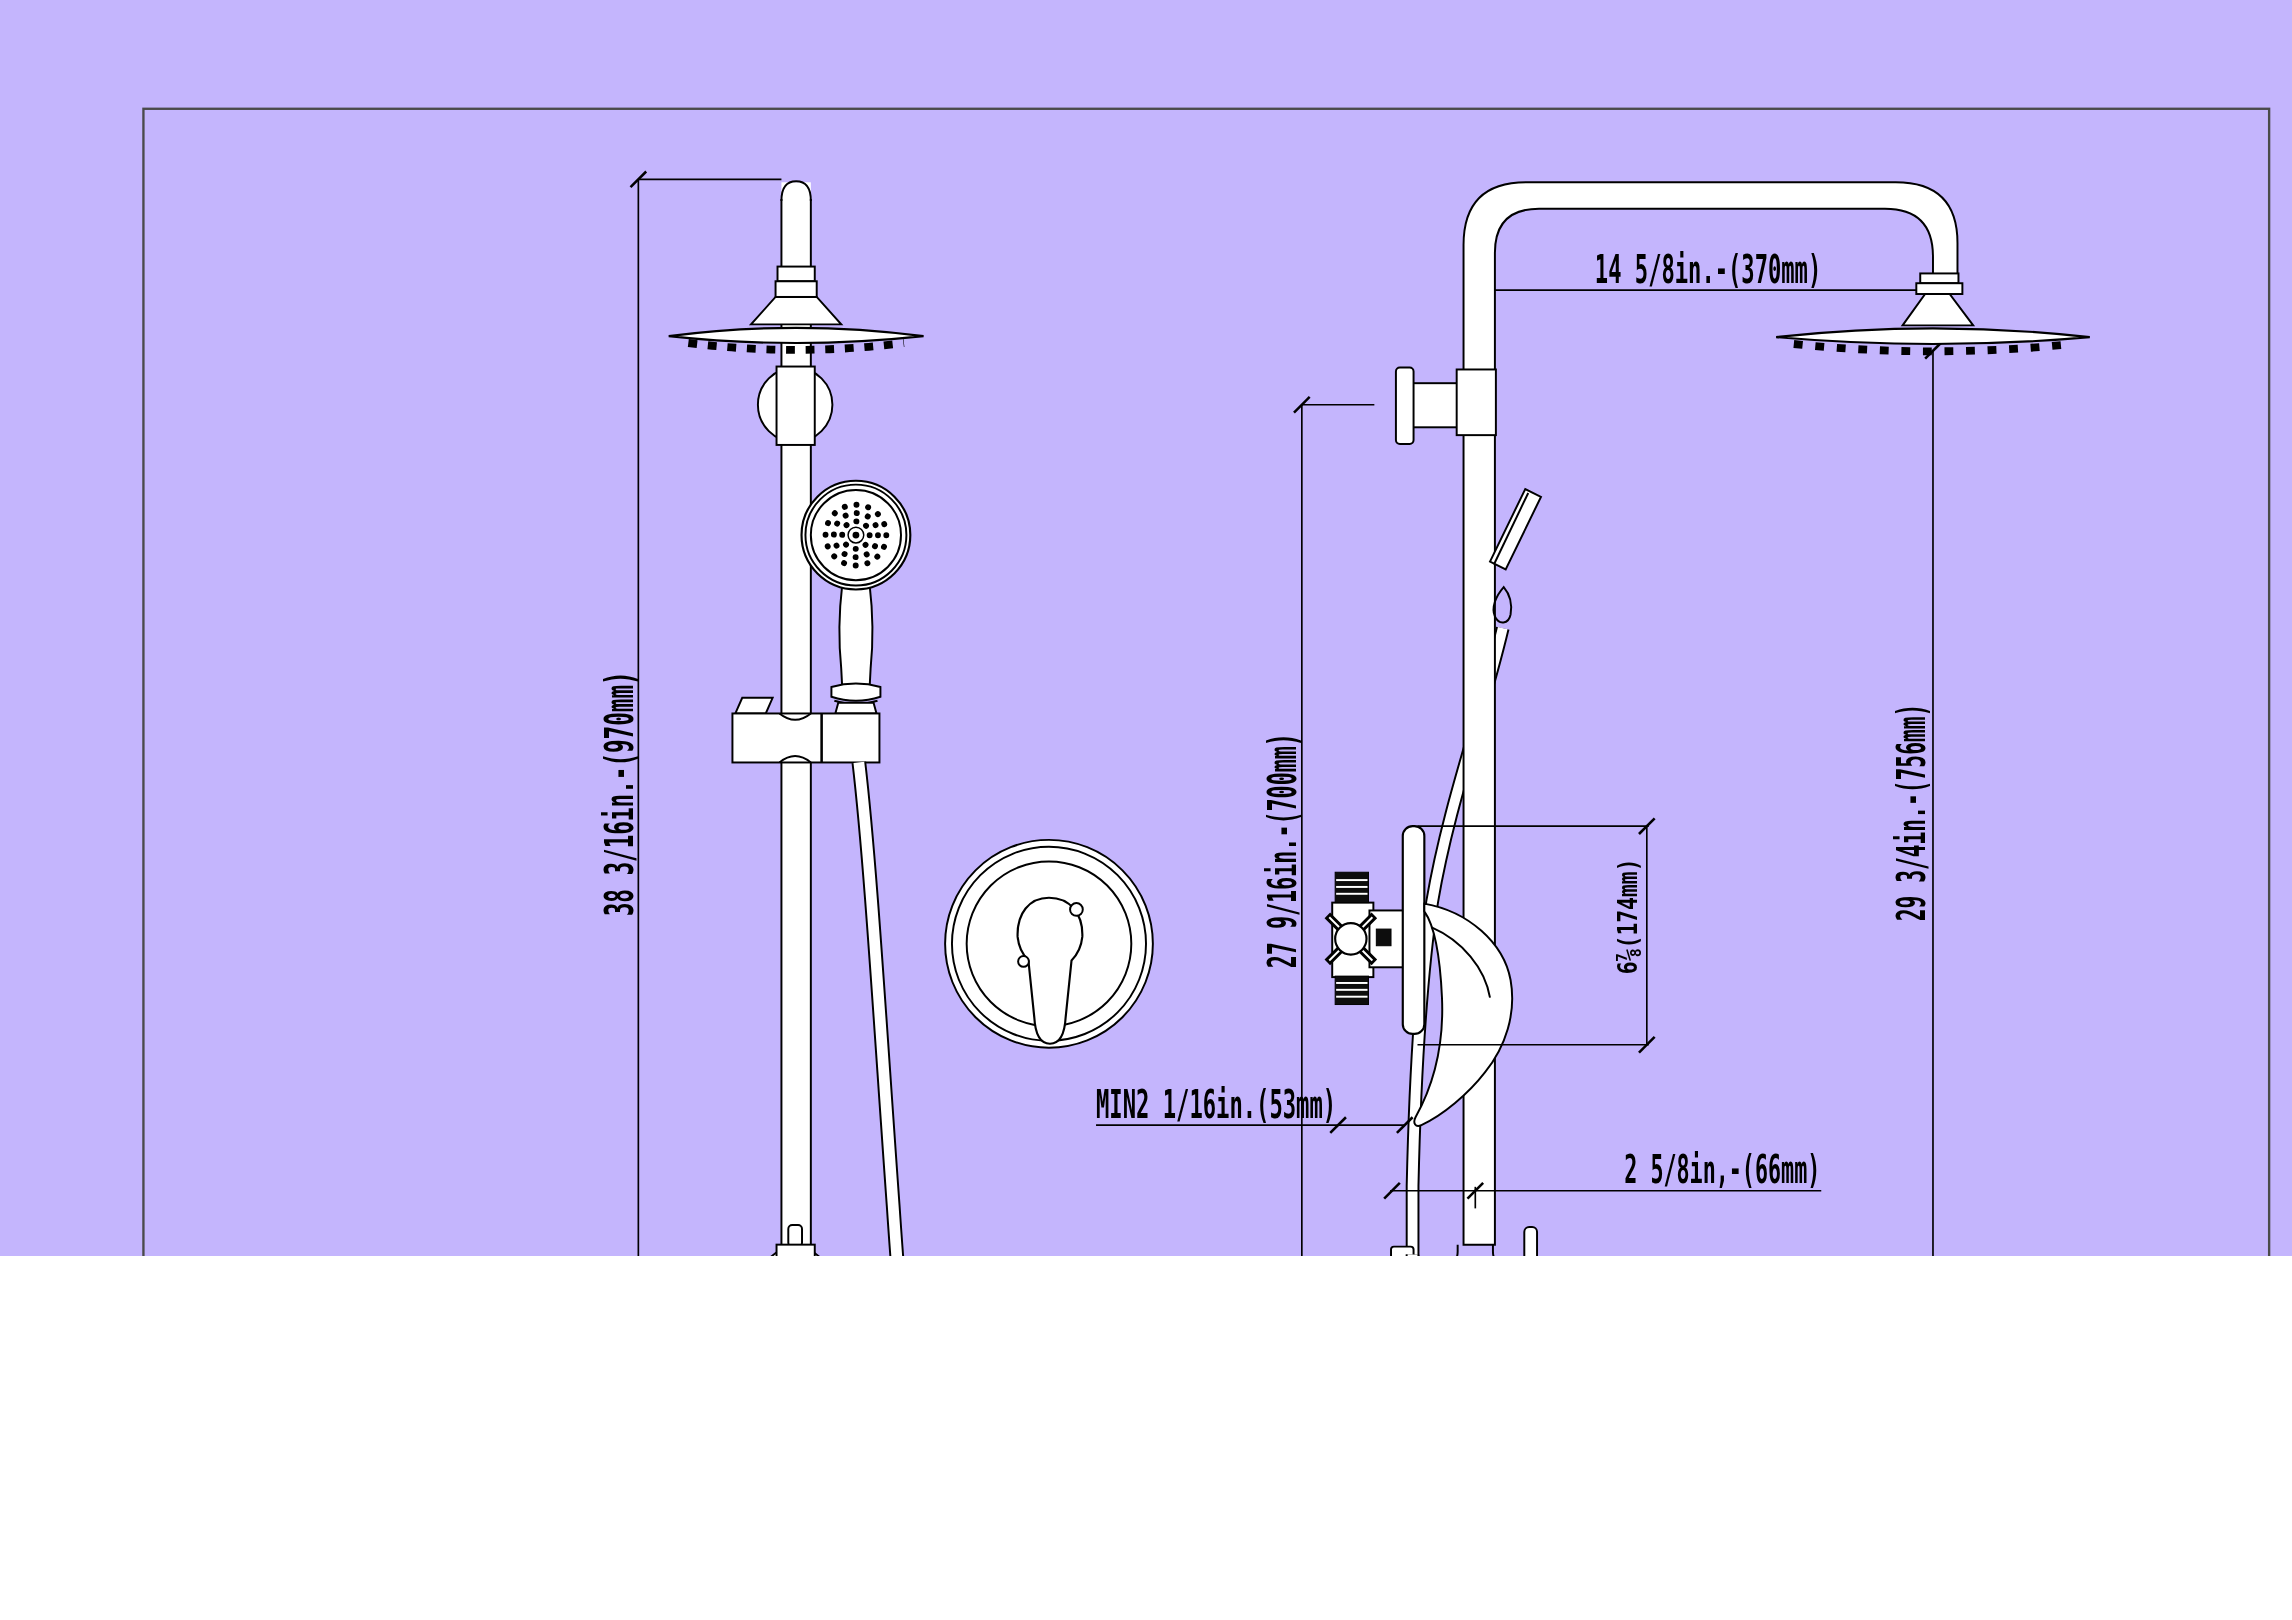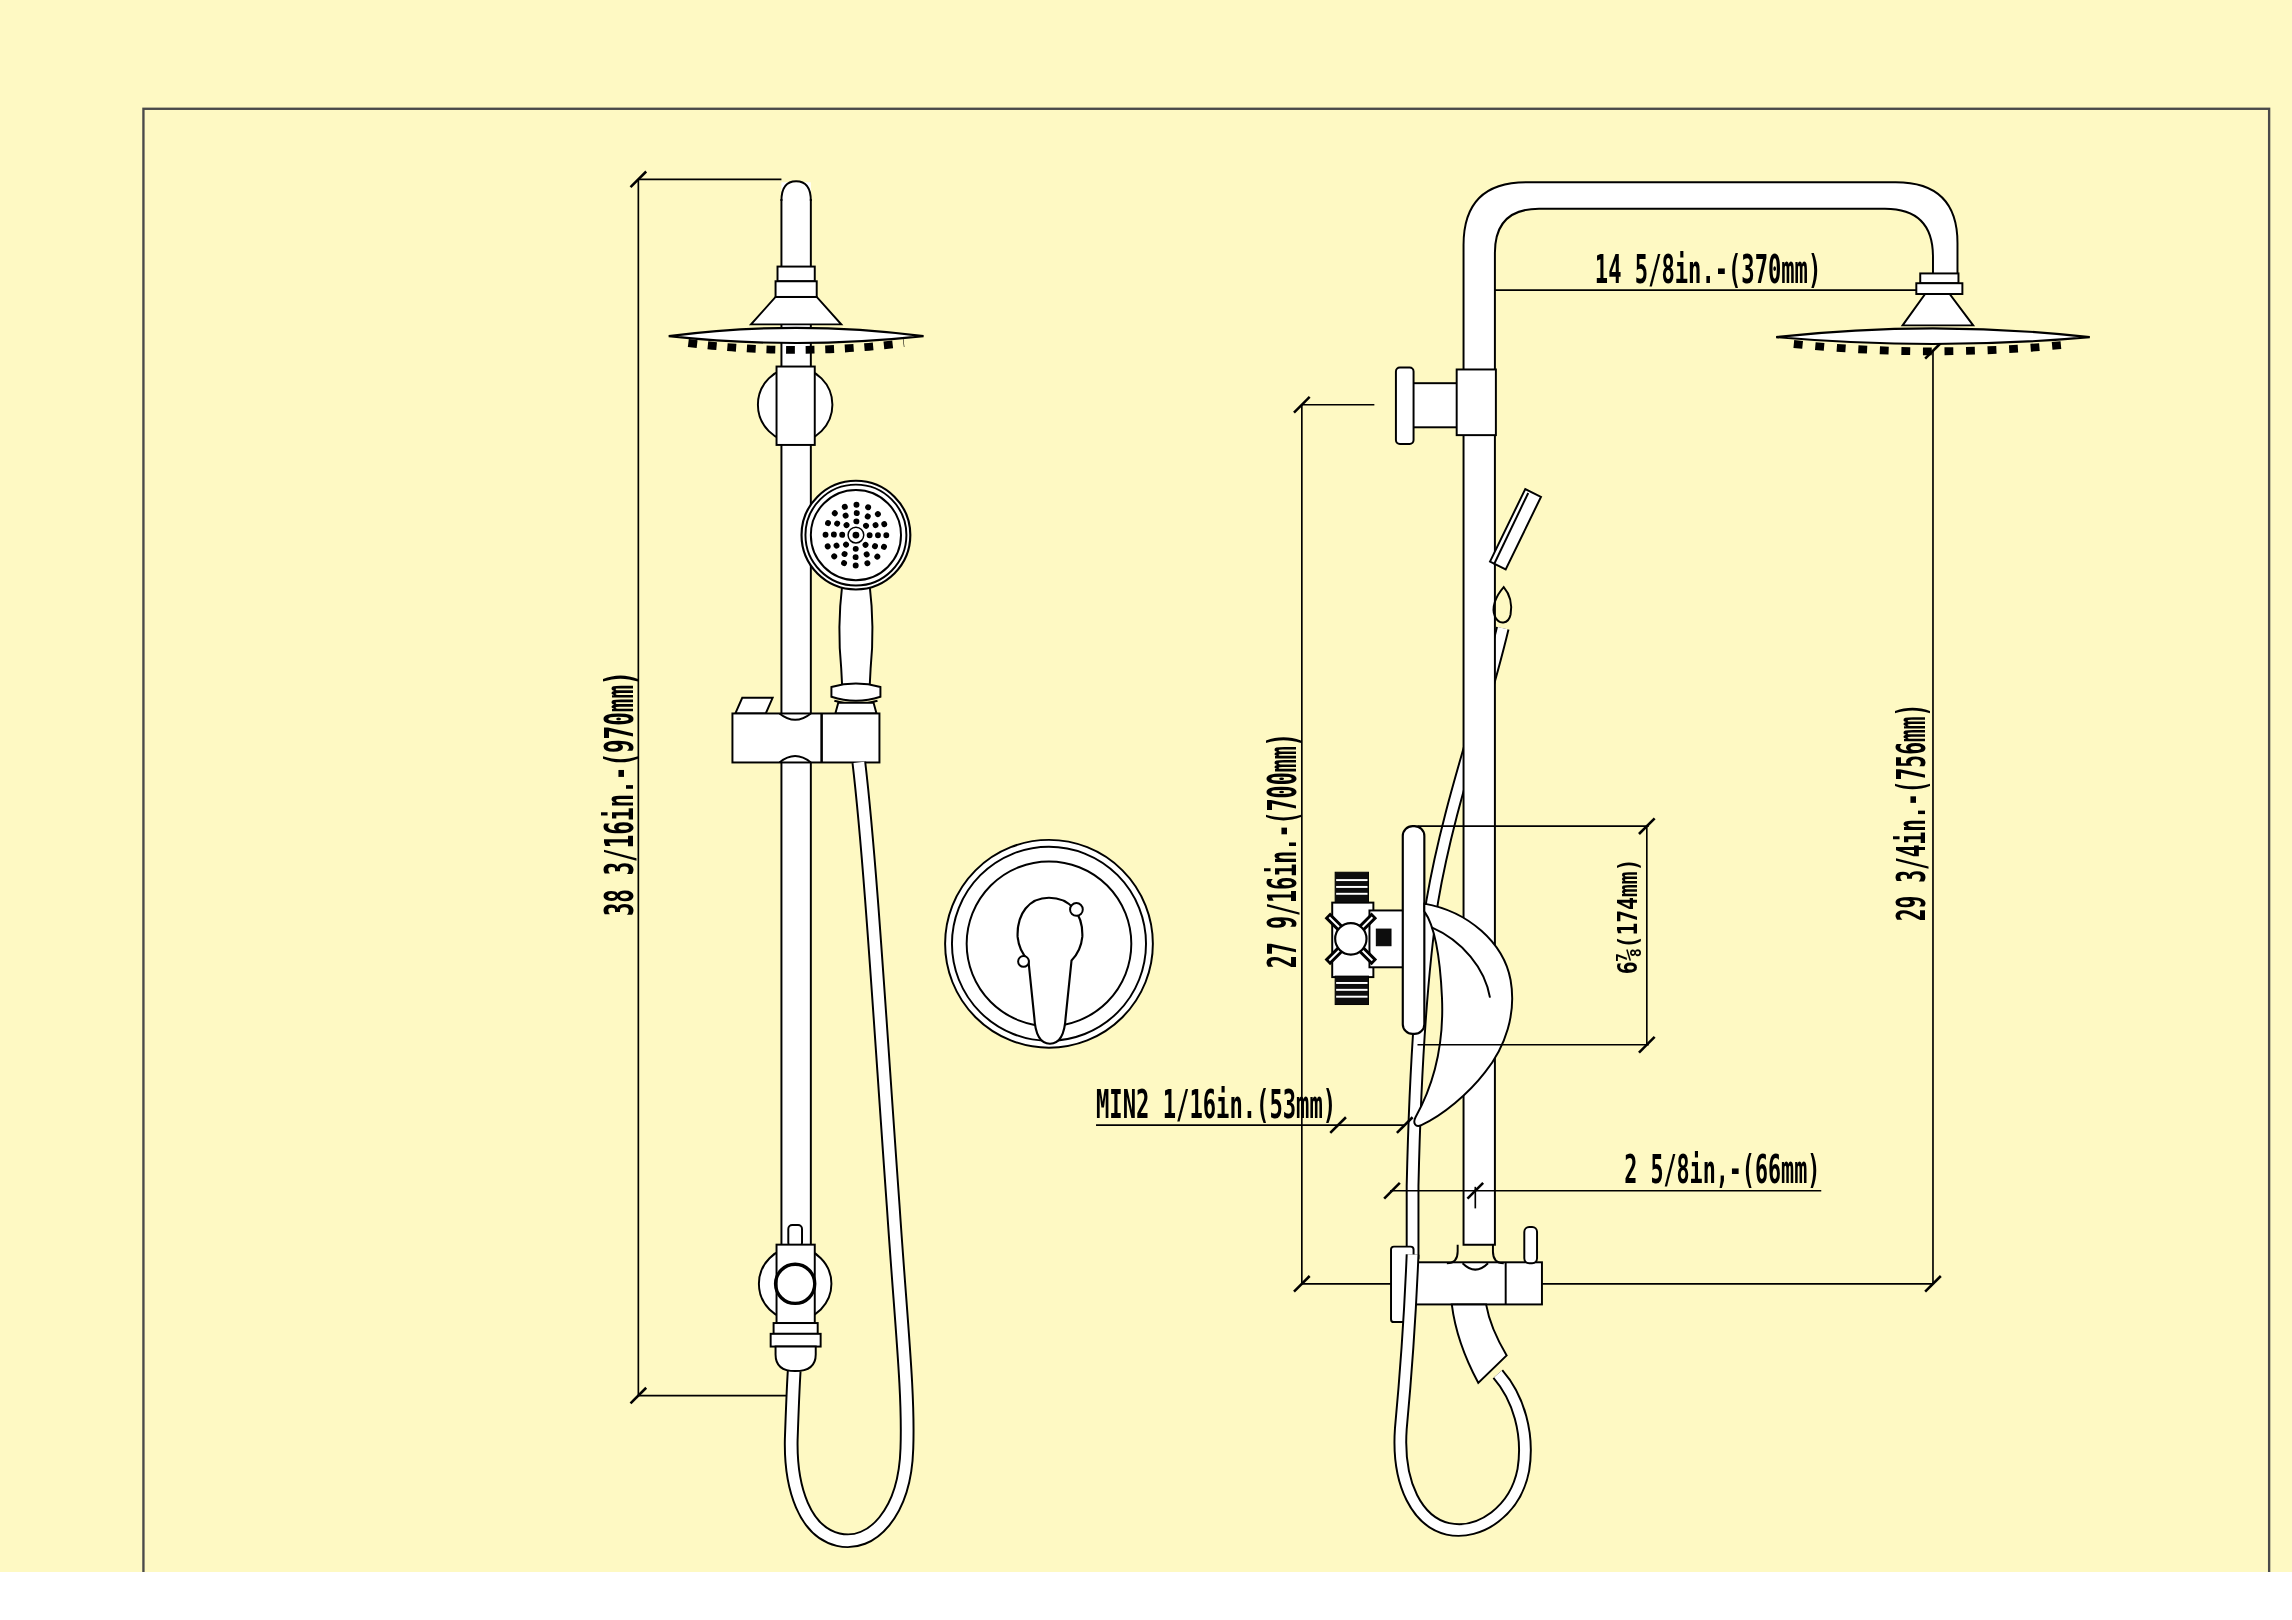--- a/index.html
+++ b/index.html
@@ -1,16 +1,16 @@
 <!DOCTYPE html>
 <html><head>
 <meta charset="utf-8">
 <style>
   html,body{margin:0;padding:0;background:#ffffff;}
-  .stage{position:relative;width:2293px;height:1572px;background:#fef9c3;overflow:hidden;
+  .stage{position:relative;width:2293px;height:1256px;background:#c4b5fd;overflow:hidden;
          font-family:"Liberation Sans",sans-serif;}
   svg{position:absolute;left:0;top:0;}
   .ln{stroke:#000;stroke-width:2;fill:none;stroke-linecap:butt;}
   .ln25{stroke:#000;stroke-width:2.6;fill:none;}
   .w{fill:#fff;stroke:#000;stroke-width:2;}
   .w22{fill:#fff;stroke:#000;stroke-width:2.2;}
   .dark{fill:#0d0d0d;stroke:#000;stroke-width:1;}
   .dim{stroke:#000;stroke-width:1.7;fill:none;}
   .tick{stroke:#000;stroke-width:2.6;fill:none;}
   .hoseO{stroke:#000;stroke-width:15;fill:none;}

